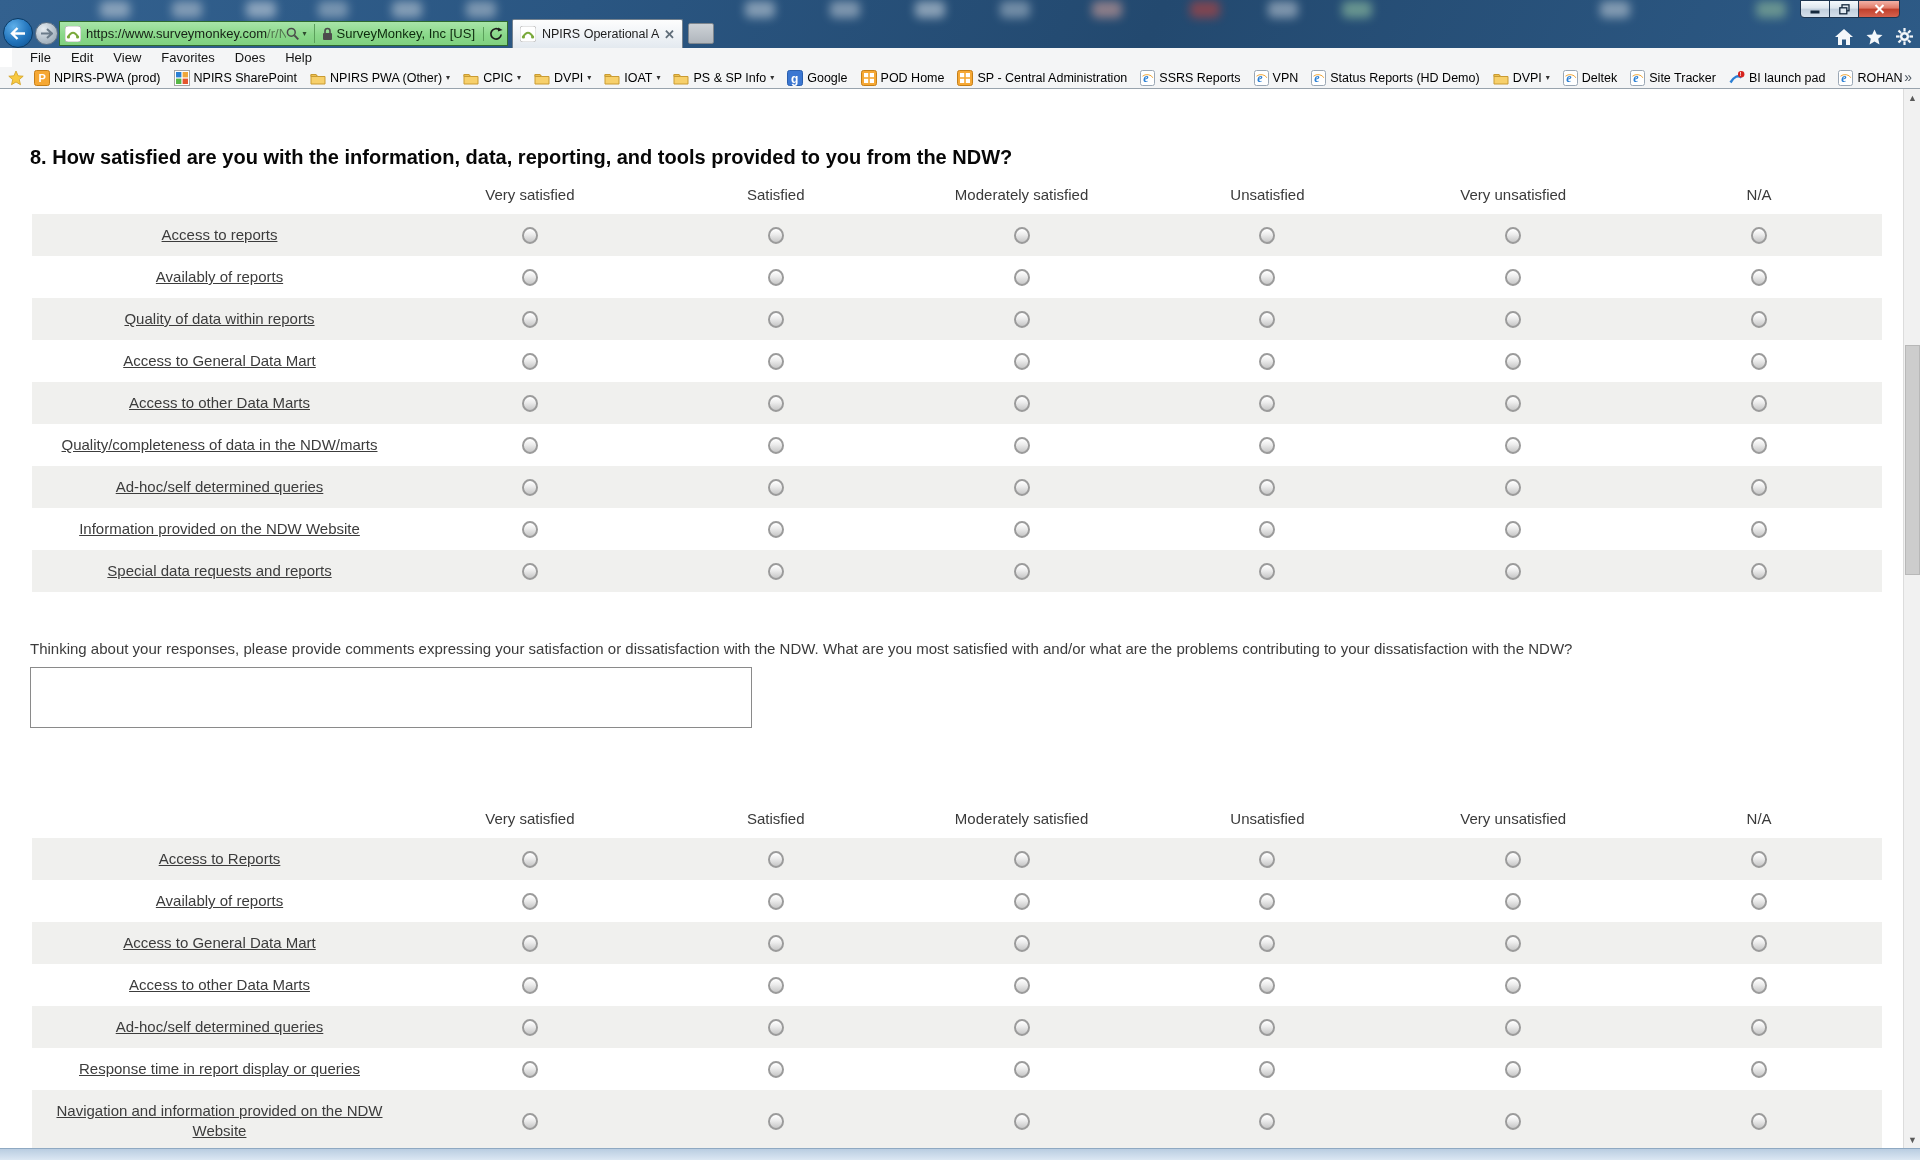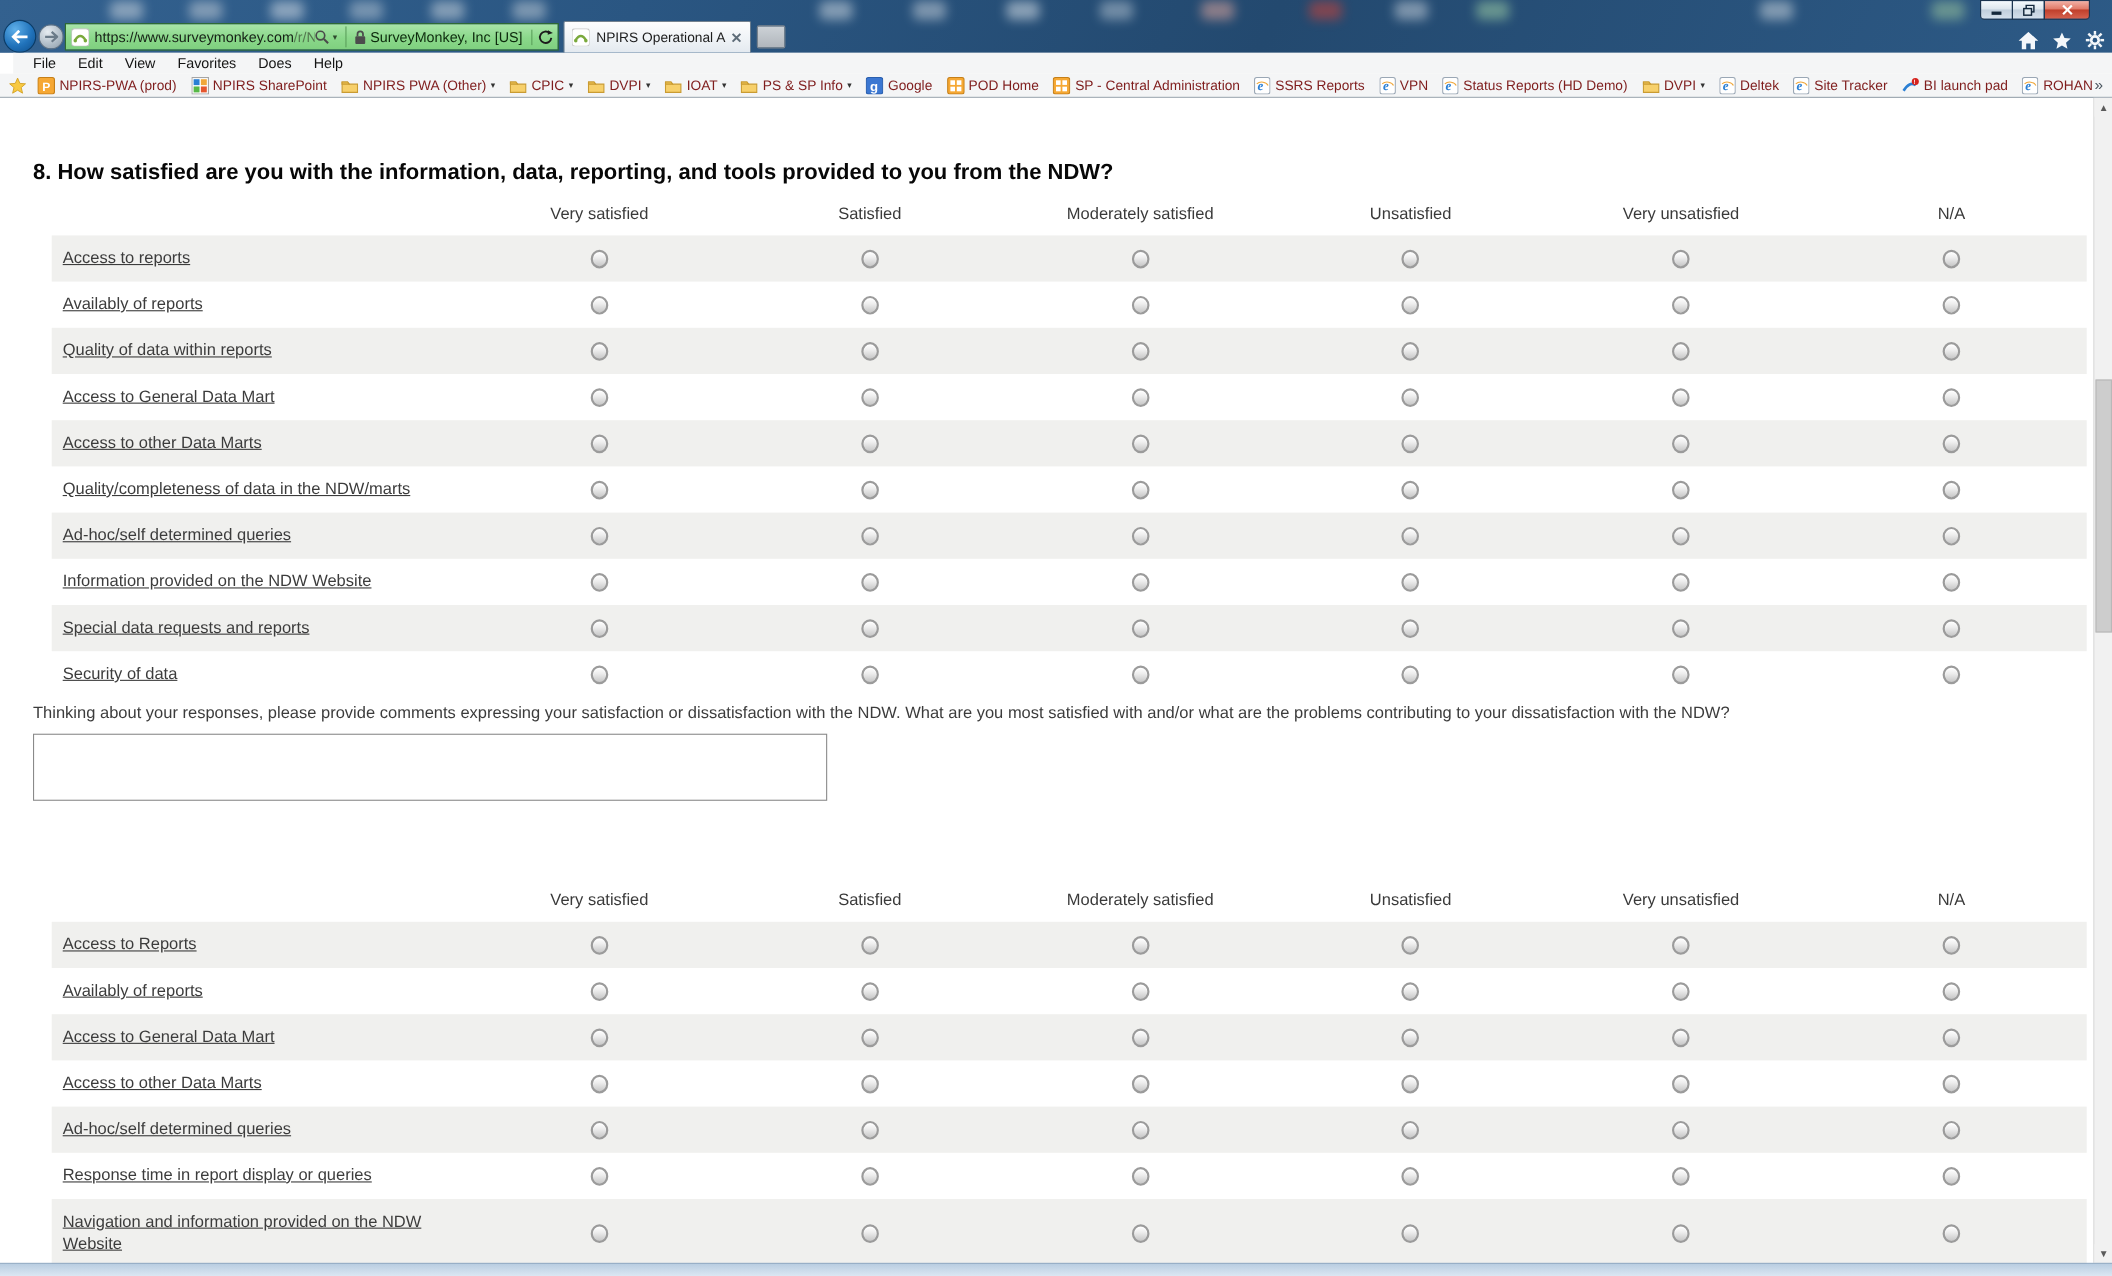--- a/index.html
+++ b/index.html
@@ -53,28 +53,28 @@
 
   
   .menubar { position:absolute; left:12px; top:48px; width:1920px; height:19px; background:#f4f5f6;
     display:flex; align-items:center; padding-left:8px; }
   .menu-item { font-size:13px; color:#141414; padding:0 10px; }
   .favbar { position:absolute; left:0; top:67px; width:1920px; height:22px; background:#f4f5f6;
     border-bottom:1px solid #98a3ad; display:flex; align-items:center; padding-left:8px; overflow:hidden; }
   .fav-add { display:flex; margin-right:10px; }
   .fav-item { display:flex; align-items:center; margin-right:13px; white-space:nowrap; }
   .fav-ico { display:flex; }
-  .fav-item .lbl { font-size:12.5px; color:#7f1d1d; margin-left:4px; }
+  .fav-item .lbl { font-size:12.5px; color:#000000; margin-left:4px; }
   .fav-caret { font-size:8px; color:#333; margin-left:4px; }
   .fav-chevron { position:absolute; right:8px; top:2px; color:#4d5761; font-size:14px; }
 
   
   .page { position:absolute; left:0; top:89px; width:1645px; height:1059px; background:#fff; }
   .q-title { position:absolute; left:30px; font-size:20px; font-weight:bold; color:#070707; white-space:nowrap; }
-  .matrix { position:absolute; left:47px; width:1850px; }
+  .matrix { position:absolute; left:32px; width:1850px;text-align:center; }
   .m-row { display:flex; align-items:center; min-height:41px; }
   .m-row.shaded { background:#f0f0ee; }
   .m-label { width:375px; flex:0 0 375px; padding:11px 10px; font-size:15px; color:#3c3c3c; line-height:20px;text-decoration:underline; }
   .m-cell { flex:1; display:flex; align-items:center; justify-content:center; align-self:stretch; }
   .m-head { min-height:28px; align-items:flex-start; }
   .m-head .m-cell { font-size:15px; color:#3a3a3a; align-self:flex-start; }
   .radio { width:16px; height:17px; border-radius:50%; border:2px solid #9b9b9b;
     background:linear-gradient(180deg,#ffffff 0%,#eeeeee 40%,#c7c7c7 100%);
     box-shadow:inset 0 1px 1px rgba(255,255,255,.9); }
   .comment-prompt { position:absolute; left:30px; font-size:15px; color:#3c3c3c; white-space:nowrap; }
@@ -619,41 +619,20 @@
           <div class="m-cell">
             <span class="radio"></span>
           </div>
           <div class="m-cell">
             <span class="radio"></span>
           </div>
           <div class="m-cell">
             <span class="radio"></span>
           </div>
         </div>
-        <div class="m-row">
-          <div class="m-label">Security of data</div>
-          <div class="m-cell">
-            <span class="radio"></span>
-          </div>
-          <div class="m-cell">
-            <span class="radio"></span>
-          </div>
-          <div class="m-cell">
-            <span class="radio"></span>
-          </div>
-          <div class="m-cell">
-            <span class="radio"></span>
-          </div>
-          <div class="m-cell">
-            <span class="radio"></span>
-          </div>
-          <div class="m-cell">
-            <span class="radio"></span>
-          </div>
-        </div>
       </div>
 
     <div class="comment-prompt" style="top:551px;">Thinking about your responses, please provide comments expressing your satisfaction or dissatisfaction with the NDW. What are you most satisfied with and/or what are the problems contributing to your dissatisfaction with the NDW?</div>
     <textarea class="comment-box" style="top: 578px;"></textarea>
 
     <div class="matrix" id="q9-matrix" style="top:721px;">
         <div class="m-row m-head">
           <div class="m-label"></div>
           <div class="m-cell">Very satisfied</div>
           <div class="m-cell">Satisfied</div>

